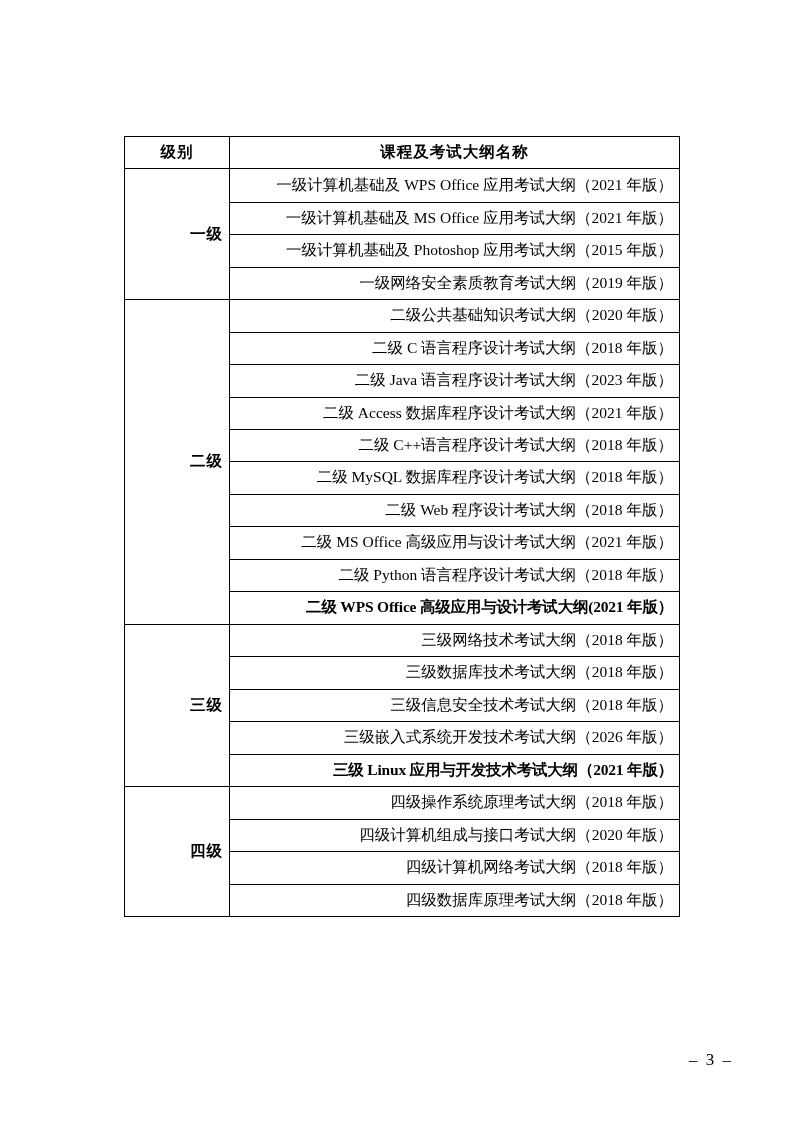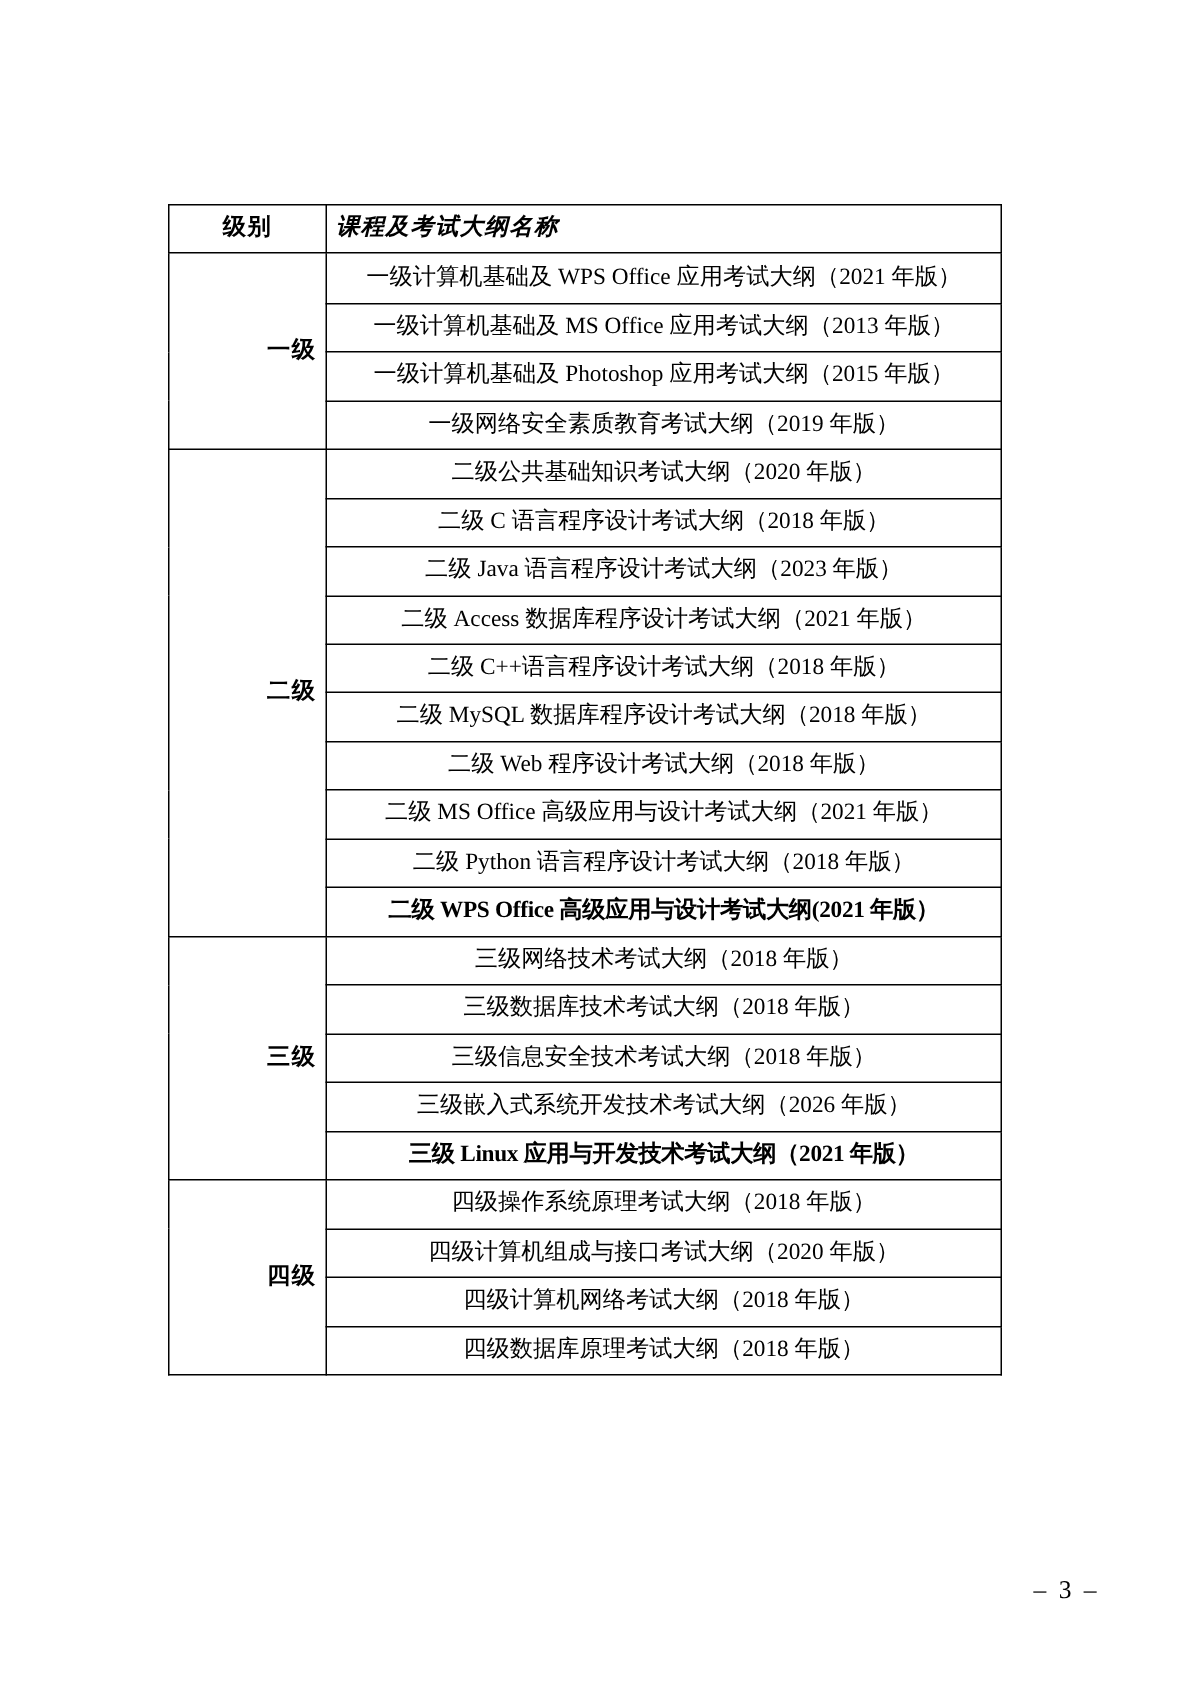--- a/index.html
+++ b/index.html
@@ -16,21 +16,21 @@
     overflow: hidden;
   }
   .page {
     position: relative;
     width: 793px;
     height: 1122px;
     box-sizing: border-box;
   }
   .table-wrap {
     position: absolute;
-    left: 112px;
+    left: 124px;
     top: 136px;
     width: 660px;
   }
   table.outline {
     border-collapse: collapse;
     width: 556px;
     table-layout: fixed;
   }
   table.outline td {
     border: 1px solid #000000;
@@ -49,30 +49,29 @@
   td.head-level {
     width: 92px;
     text-align: center;
     font-weight: bold;
     font-size: 16.5px;
     letter-spacing: 1px;
     padding-top: 6px;
     padding-bottom: 7px;
   }
   td.head-name {
-    text-align: left;
+    text-align: center;
     font-weight: bold;
     font-size: 16.5px;
     letter-spacing: 1px;
     padding-top: 6px;
     padding-bottom: 7px;
-    font-style: italic;
   }
   td.name {
-    text-align: center;
+    text-align: right;
     padding-left: 10px;
     font-size: 15.5px;
   }
   td.name.bold {
     font-weight: bold;
     letter-spacing: -0.2px;
   }
   td.name.two-line {
     line-height: 1.5;
   }
@@ -95,21 +94,21 @@
         <tr>
           <td class="head-level">级别</td>
           <td class="head-name">课程及考试大纲名称</td>
         </tr>
 
         <tr>
           <td class="level" rowspan="4">一级</td>
           <td class="name two-line">一级计算机基础及 WPS Office 应用考试大纲（2021 年版）</td>
         </tr>
         <tr>
-          <td class="name">一级计算机基础及 MS Office 应用考试大纲（2013 年版）</td>
+          <td class="name">一级计算机基础及 MS Office 应用考试大纲（2021 年版）</td>
         </tr>
         <tr>
           <td class="name">一级计算机基础及 Photoshop 应用考试大纲（2015 年版）</td>
         </tr>
         <tr>
           <td class="name">一级网络安全素质教育考试大纲（2019 年版）</td>
         </tr>
 
         <tr>
           <td class="level" rowspan="10">二级</td>

